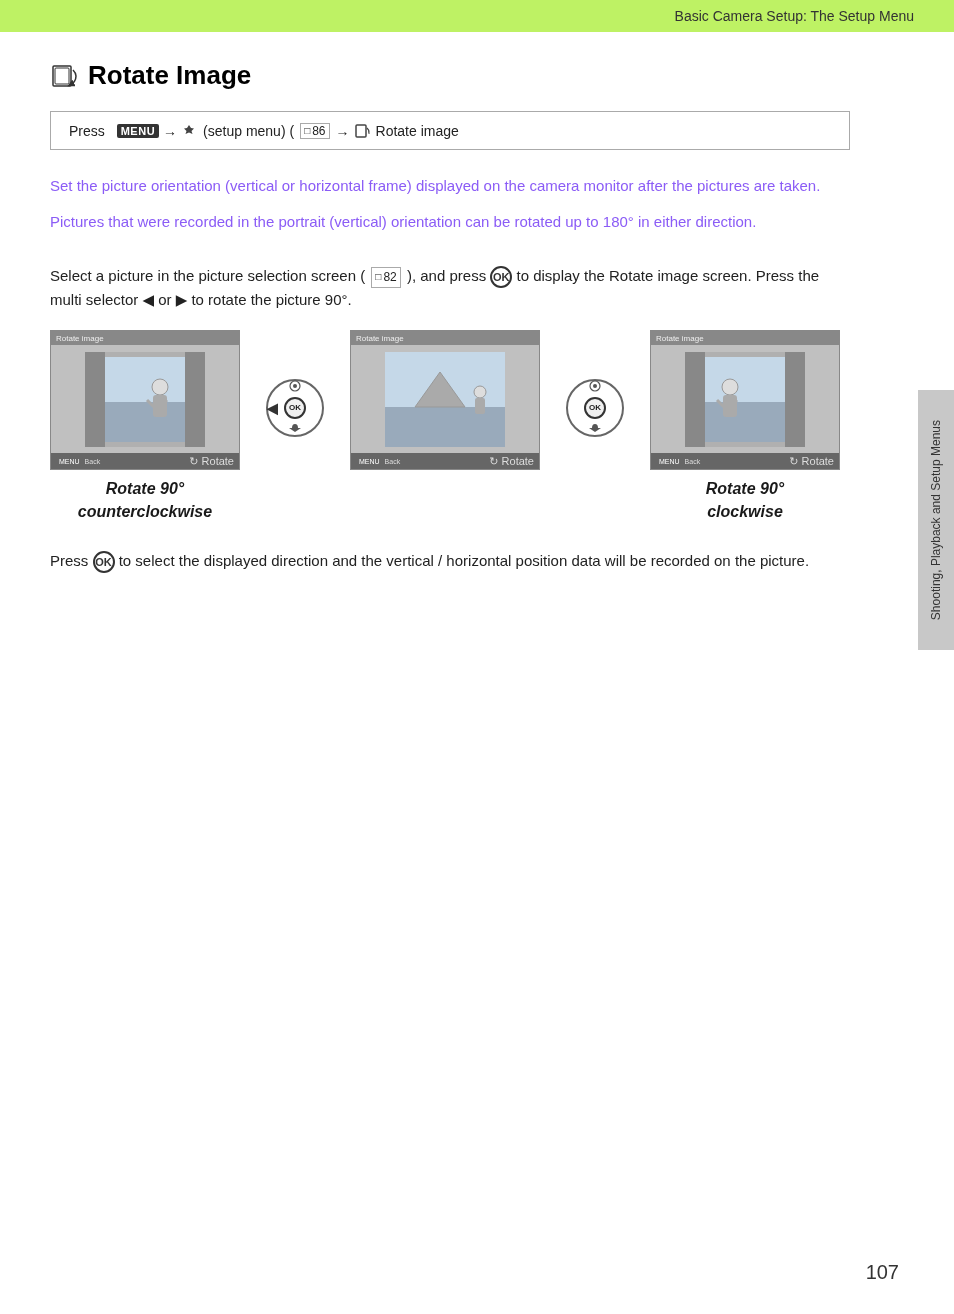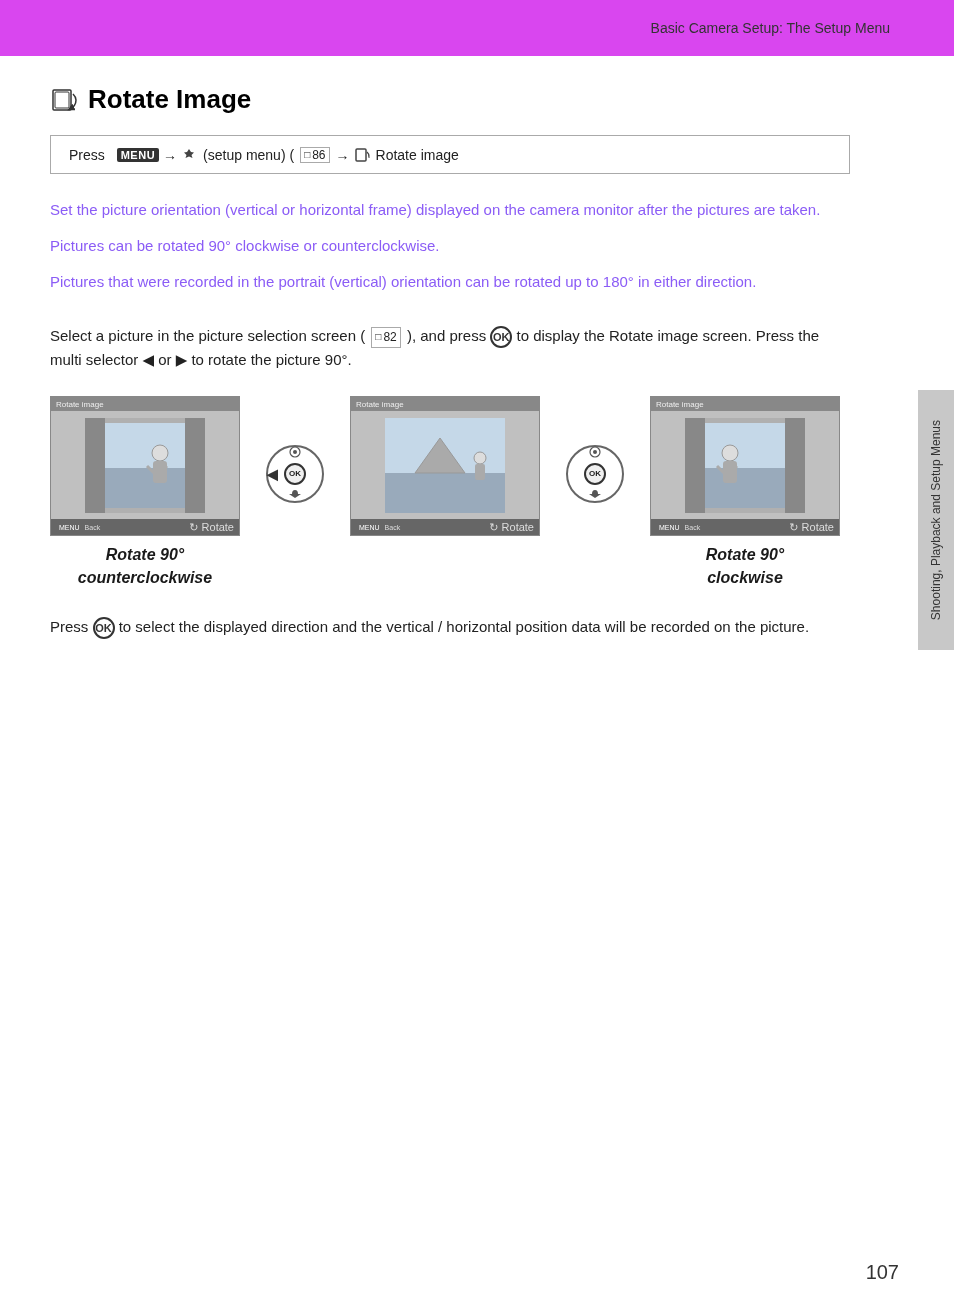--- a/index.html
+++ b/index.html
@@ -7,26 +7,26 @@
       background: #ffffff;
       font-family: 'Arial', sans-serif;
       font-size: 15px;
       color: #1a1a1a;
       width: 954px;
       min-height: 1314px;
       position: relative;
     }
 
     .page-header {
-      background: #d946ef;
-      height: 56px;
+      background: #bef264;
+      height: 32px;
       display: flex;
       align-items: center;
       justify-content: flex-end;
-      padding-right: 64px;
+      padding-right: 40px;
     }
 
     .page-header-text {
       font-size: 14px;
       color: #333;
     }
 
     .main-content {
       padding: 28px 50px 40px 50px;
       max-width: 900px;
@@ -83,21 +83,21 @@
     }
 
     .body-text-group {
       margin-bottom: 30px;
     }
 
     .select-text {
       font-size: 15px;
       line-height: 1.6;
       color: #222;
-      margin-bottom: 24px;
+      margin-bottom: 18px;
     }
 
     .ok-badge {
       display: inline-flex;
       align-items: center;
       justify-content: center;
       width: 22px;
       height: 22px;
       border: 2px solid #333;
       border-radius: 50%;
@@ -335,21 +335,20 @@
         <rect x="2" y="2" width="10" height="12" rx="1" fill="none" stroke="#444" stroke-width="1.5"></rect>
         <path d="M13 5 Q15 7 15 9" stroke="#444" stroke-width="1.2" fill="none"></path>
         <path d="M14 9 L15 9 L15 11" stroke="#444" stroke-width="1" fill="none"></path>
       </svg>
     </span>
     <span>Rotate image</span>
   </div>
 
   <div class="body-text-group">
     <p class="body-text">Set the picture orientation (vertical or horizontal frame) displayed on the camera monitor after the pictures are taken.</p>
-    <p class="body-text">Pictures can be rotated 90° clockwise or counterclockwise.</p>
     <p class="body-text">Pictures that were recorded in the portrait (vertical) orientation can be rotated up to 180° in either direction.</p>
   </div>
 
   <p class="select-text">
     <span>Select a picture in the picture selection screen (</span>
     <span style="display:inline-flex;align-items:center;border:1px solid #aaa;padding:0 3px;font-size:12px;margin:0 2px;vertical-align:middle;">
       <span style="font-size:10px;margin-right:2px;">□</span>
       <span>82</span>
     </span>
     <span>), and press</span>

